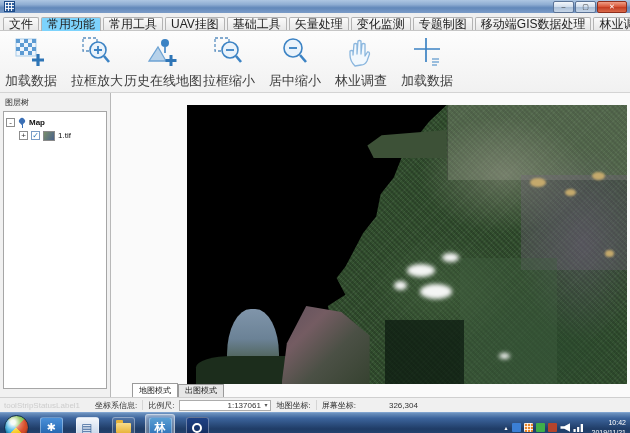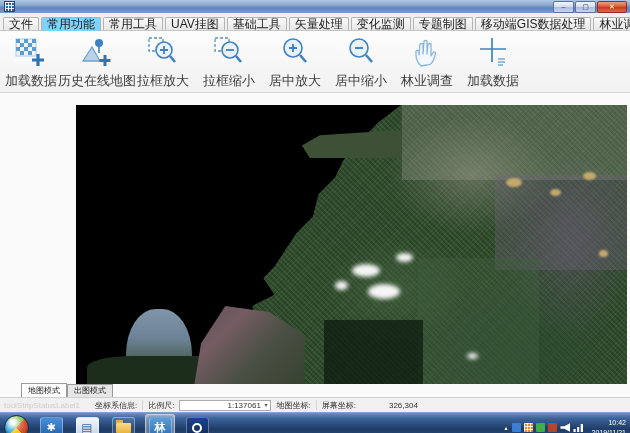--- a/index.html
+++ b/index.html
@@ -186,63 +186,53 @@
           </g>
           <path d="M24 19 v12 M18 25 h12" stroke="#2e75b6" stroke-width="3.2" fill="none"></path>
         </svg>
       </span>
       <span class="tool-label">加载数据</span>
     </div>
 
     <div class="tool-btn">
       <span class="tool-icon">
         <svg width="34" height="36" viewBox="0 0 34 36">
+          <rect x="3" y="3" width="14" height="13" fill="none" stroke="#5a8fc0" stroke-width="1.3" stroke-dasharray="3 2"></rect>
+          <circle cx="18" cy="15" r="8" fill="#eaf3fb" stroke="#3c83c4" stroke-width="1.6"></circle>
+          <path d="M18 11 v8 M14 15 h8" stroke="#3c83c4" stroke-width="1.8" fill="none"></path>
+          <path d="M24 21 L29 27" stroke="#3c83c4" stroke-width="2.6"></path>
+        </svg>
+      </span>
+      <span class="tool-label">拉框放大</span>
+    </div>
+
+    <div class="tool-btn">
+      <span class="tool-icon">
+        <svg width="34" height="36" viewBox="0 0 34 36">
           <path d="M3 26 L12 12 L20 26 Z" fill="#b7d2ea" stroke="#6ea3d3" stroke-width="1.3"></path>
           <circle cx="19" cy="8" r="4" fill="#3c83c4"></circle>
           <path d="M19 12 L19 18" stroke="#3c83c4" stroke-width="1.6"></path>
           <path d="M25 20 v11 M19.5 25.5 h11" stroke="#2e75b6" stroke-width="3" fill="none"></path>
         </svg>
       </span>
       <span class="tool-label">历史在线地图</span>
     </div>
 
     <div class="tool-btn">
       <span class="tool-icon">
         <svg width="34" height="36" viewBox="0 0 34 36">
           <rect x="3" y="3" width="14" height="13" fill="none" stroke="#5a8fc0" stroke-width="1.3" stroke-dasharray="3 2"></rect>
           <circle cx="18" cy="15" r="8" fill="#eaf3fb" stroke="#3c83c4" stroke-width="1.6"></circle>
-          <path d="M18 11 v8 M14 15 h8" stroke="#3c83c4" stroke-width="1.8" fill="none"></path>
-          <path d="M24 21 L29 27" stroke="#3c83c4" stroke-width="2.6"></path>
-        </svg>
-      </span>
-      <span class="tool-label">拉框放大</span>
-    </div>
-
-    <div class="tool-btn">
-      <span class="tool-icon">
-        <svg width="34" height="36" viewBox="0 0 34 36">
-          <rect x="3" y="3" width="14" height="13" fill="none" stroke="#5a8fc0" stroke-width="1.3" stroke-dasharray="3 2"></rect>
-          <circle cx="18" cy="15" r="8" fill="#eaf3fb" stroke="#3c83c4" stroke-width="1.6"></circle>
           <path d="M14 15 h8" stroke="#3c83c4" stroke-width="1.8" fill="none"></path>
           <path d="M24 21 L29 27" stroke="#3c83c4" stroke-width="2.6"></path>
         </svg>
       </span>
       <span class="tool-label">拉框缩小</span>
     </div>
 
-    <div class="tool-btn">
-      <span class="tool-icon">
-        <svg width="34" height="36" viewBox="0 0 34 36">
-          <circle cx="15" cy="13" r="9" fill="#eaf3fb" stroke="#3c83c4" stroke-width="1.6"></circle>
-          <path d="M15 9 v8 M11 13 h8" stroke="#3c83c4" stroke-width="1.9" fill="none"></path>
-          <path d="M22 20 L28 27" stroke="#3c83c4" stroke-width="2.6"></path>
-        </svg>
-      </span>
-      <span class="tool-label">居中放大</span>
-    </div>
 
     <div class="tool-btn">
       <span class="tool-icon">
         <svg width="34" height="36" viewBox="0 0 34 36">
           <circle cx="15" cy="13" r="9" fill="#eaf3fb" stroke="#3c83c4" stroke-width="1.6"></circle>
           <path d="M11 13 h8" stroke="#3c83c4" stroke-width="1.9" fill="none"></path>
           <path d="M22 20 L28 27" stroke="#3c83c4" stroke-width="2.6"></path>
         </svg>
       </span>
       <span class="tool-label">居中缩小</span>
@@ -265,20 +255,36 @@
           <path d="M22 24 h7 M22 27 h7 M22 30 h5" stroke="#3c83c4" stroke-width="1.2"></path>
         </svg>
       </span>
       <span class="tool-label">加载数据</span>
     </div>
 
   </div>
 
   <div class="content">
 
+    <div class="left-panel">
+      <div class="panel-title">图层树</div>
+      <div class="tree-box">
+        <div class="tree-row">
+          <span class="expander">-</span>
+          <span class="pin-icon"></span>
+          <span class="root-label">Map</span>
+        </div>
+        <div class="tree-row child">
+          <span class="expander">+</span>
+          <span class="checkbox">✓</span>
+          <span class="thumb-icon"></span>
+          <span>1.tif</span>
+        </div>
+      </div>
+    </div>
 
     <div class="map-panel">
       <div class="map-canvas">
         <div class="imagery-main">
           <div class="tile tile1"></div>
           <div class="tile tile2"></div>
           <div class="tile tile3"></div>
           <div class="tile tile4"></div>
           <div class="lake lake1"></div>
           <div class="lake lake2"></div>

